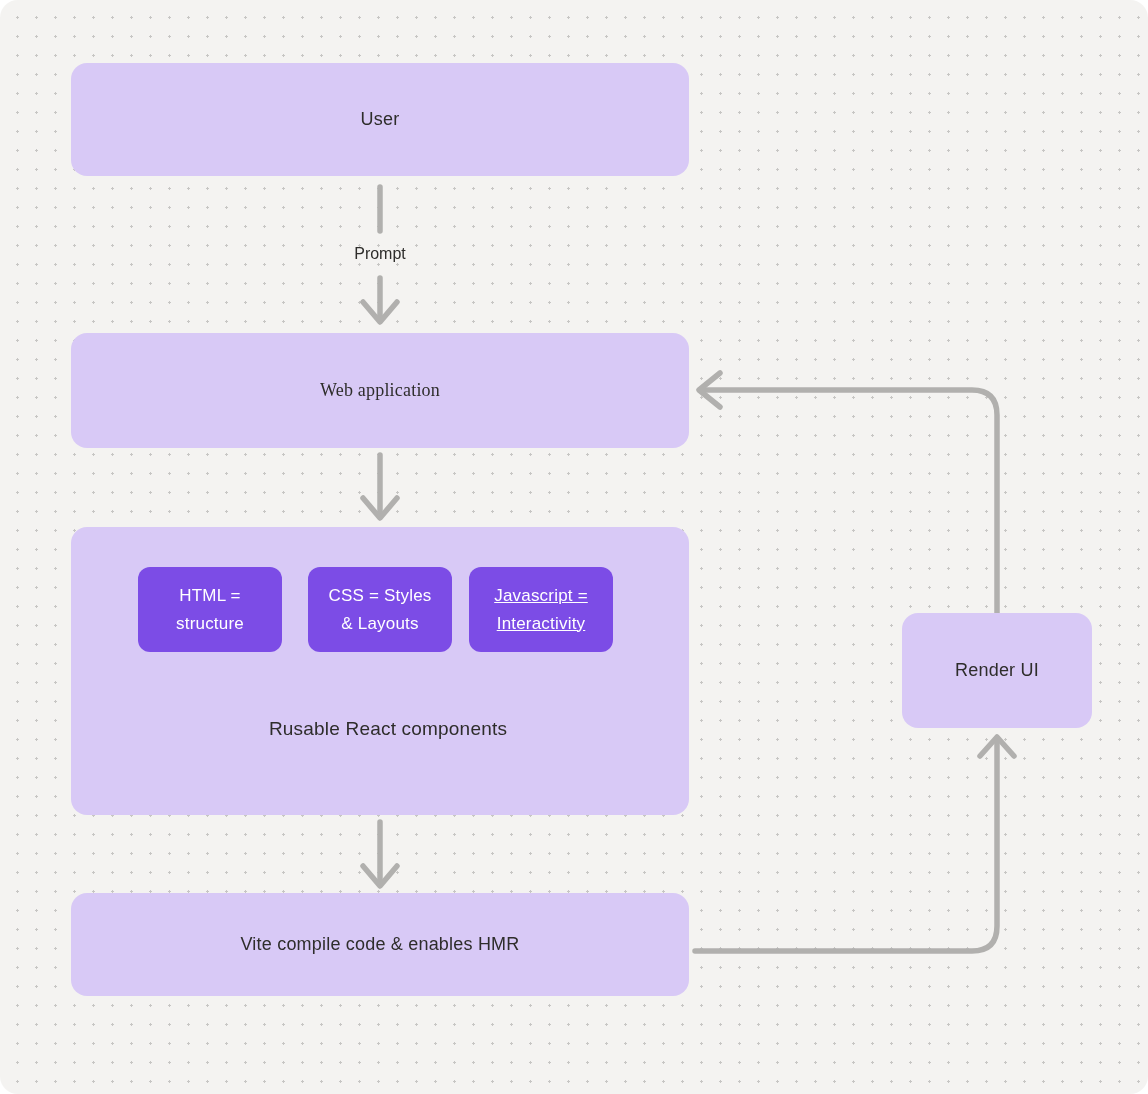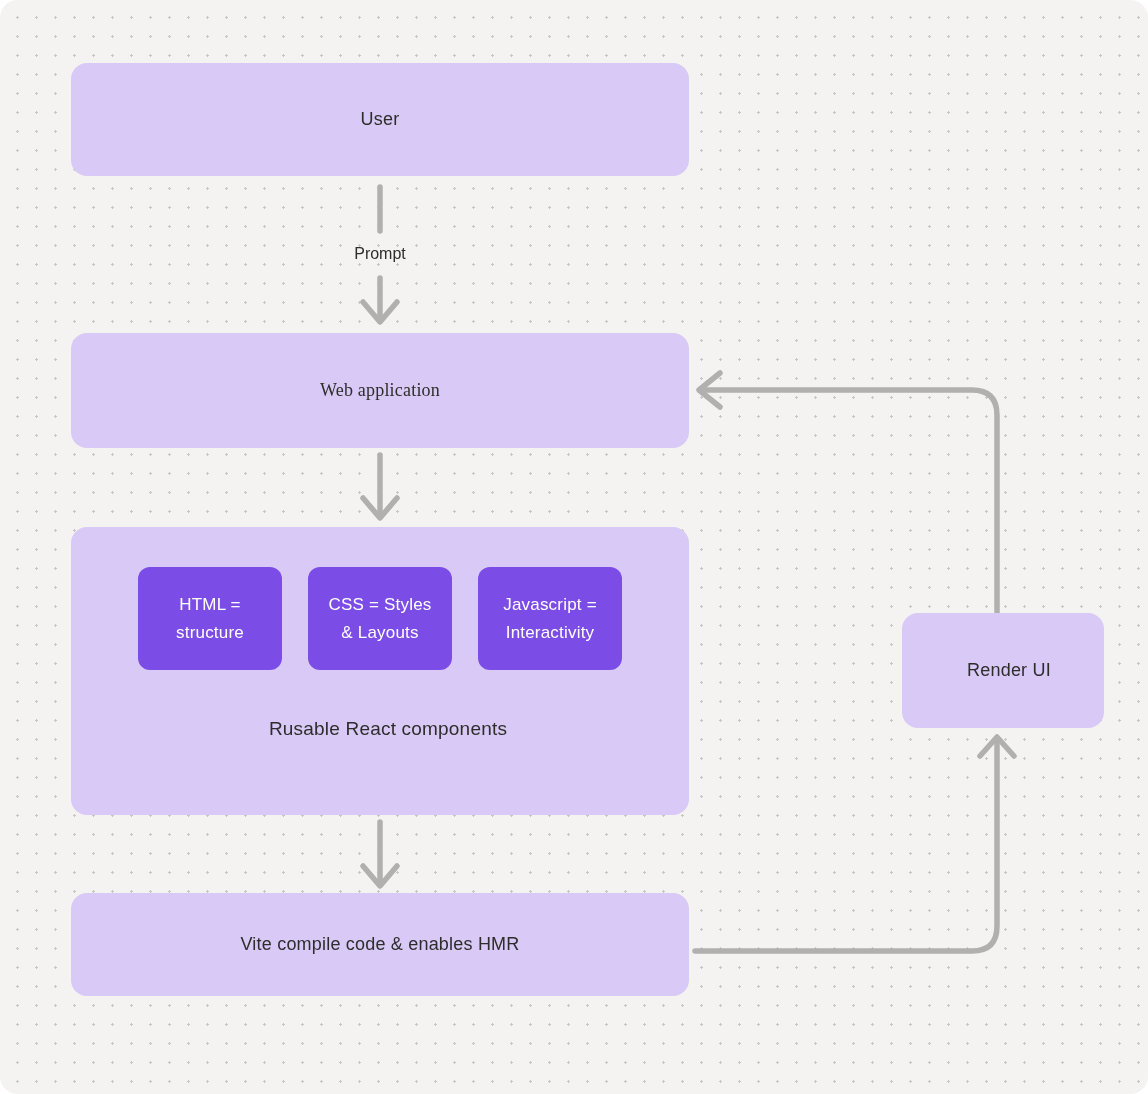--- a/index.html
+++ b/index.html
@@ -39,40 +39,40 @@
     justify-content: center;
     text-align: center;
     color: #2e2d2b;
     font-size: 18px;
     letter-spacing: 0.2px;
   }
   .node-user        { left: 71px;  top: 63px;  width: 618px; height: 113px; }
   .node-webapp      { left: 71px;  top: 333px; width: 618px; height: 115px; font-family: Liberation Serif, serif; }
   .node-components  { left: 71px;  top: 527px; width: 618px; height: 288px; display: block; }
   .node-vite        { left: 71px;  top: 893px; width: 618px; height: 103px; }
-  .node-render-ui   { left: 902px; top: 613px; width: 190px; height: 115px; padding-left: 12px; }
+  .node-render-ui   { left: 902px; top: 613px; width: 190px; height: 115px; }
   .chip {
     position: absolute;
     top: 40px;
     width: 144px;
-    height: 103px;
+    height: 85px;
     background: #7c4ce6;
     border-radius: 12px;
     color: #ffffff;
     font-size: 17px;
     line-height: 28px;
     display: flex;
     flex-direction: column;
     align-items: center;
     justify-content: center;
     text-align: center;
   }
   .chip-html { left: 67px;  }
   .chip-css  { left: 237px; }
-  .chip-js   { left: 407px; }
+  .chip-js   { left: 398px; text-decoration: underline; }
   .group-caption {
     position: absolute;
     left: 8px;
     top: 191px;
     width: 100%;
     text-align: center;
     font-size: 19px;
     color: #2e2d2b;
   }
   .edge-label {

